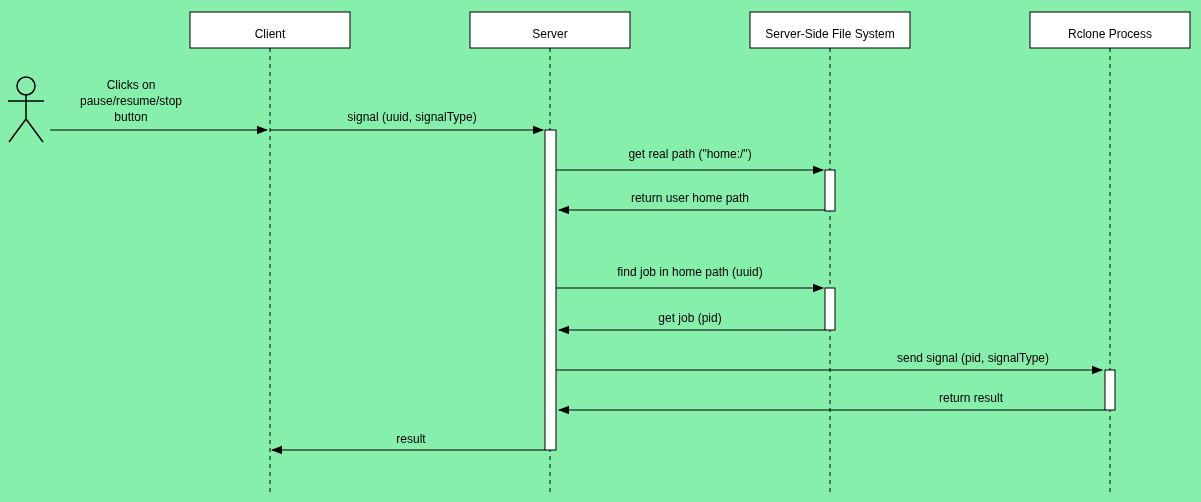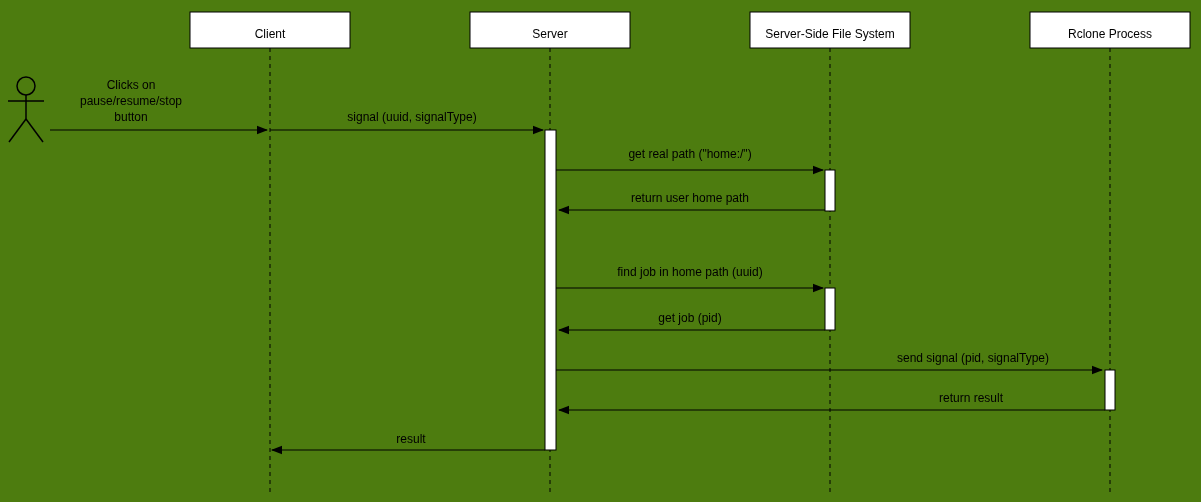--- a/index.html
+++ b/index.html
@@ -4,21 +4,21 @@
 <style>
   html, body {
     margin: 0;
     padding: 0;
     background: #ffffff;
   }
   .canvas {
     position: relative;
     width: 1201px;
     height: 502px;
-    background: #4d7c0f;
+    background: #86efac;
     overflow: hidden;
   }
   svg text {
     font-family: "Liberation Sans", sans-serif;
     font-size: 12px;
     fill: #000000;
   }
   .participant-box {
     fill: #ffffff;
     stroke: #000000;

